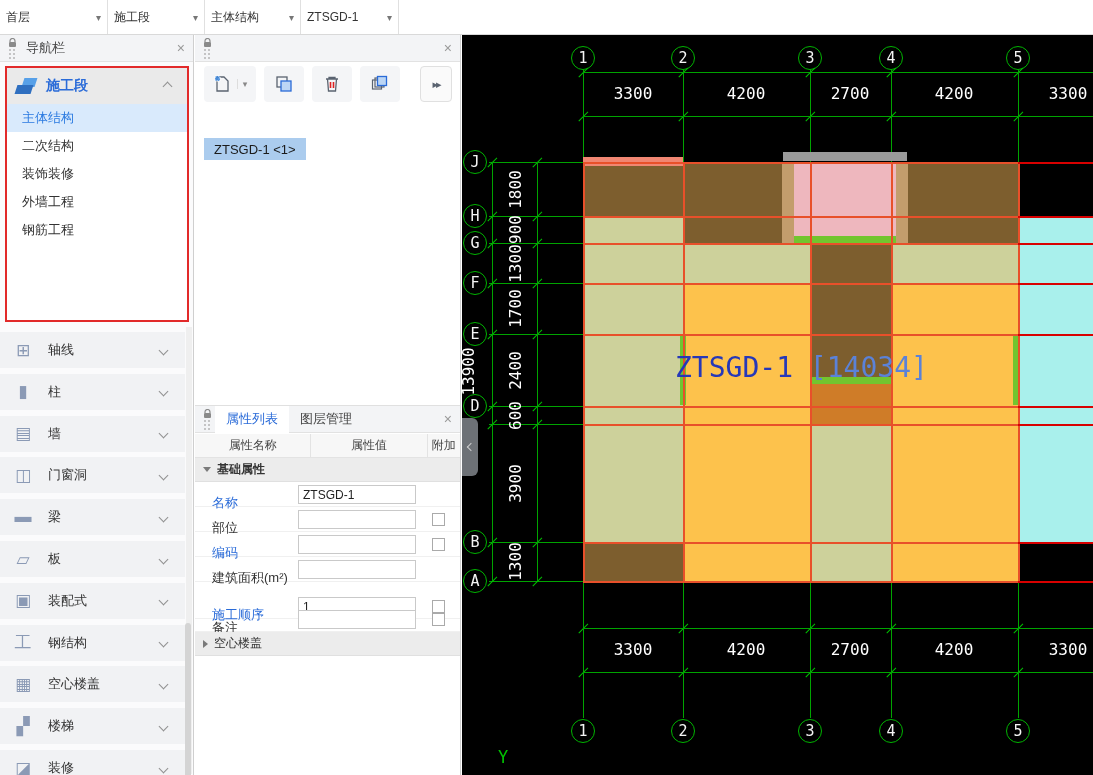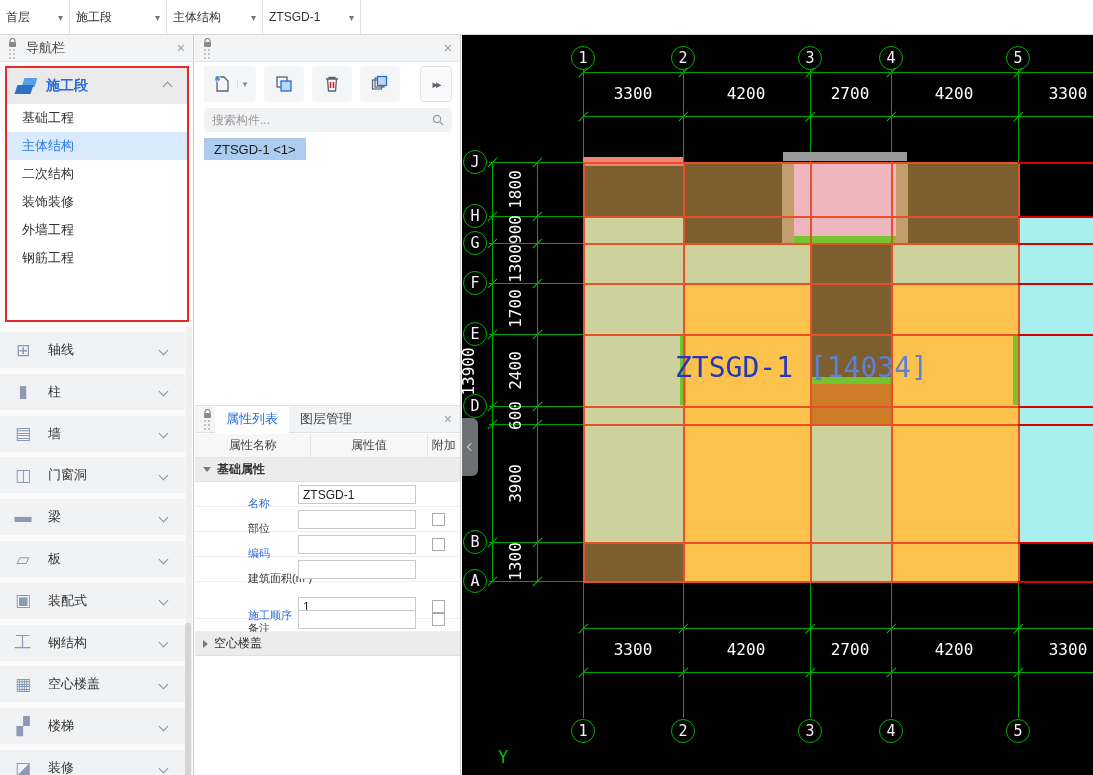--- a/index.html
+++ b/index.html
@@ -49,21 +49,21 @@
   .comp-item { position:absolute; left:9px; top:103px; height:22px; padding:0 10px; background:#abccee; display:flex; align-items:center; font-size:13px; color:#1b1b1b; cursor:pointer; }
   
   #props { position:absolute; left:0; top:370px; width:100%; height:370px; background:#fff; border-top:1px solid #e0e0e0; }
   .pt-headrow { position:absolute; left:0; top:28px; width:100%; height:24px; background:#f7f7f7; border-bottom:1px solid #e3e3e3; display:flex; font-size:12px; color:#444; }
   .pt-headrow div { display:flex; align-items:center; justify-content:center; border-right:1px solid #e3e3e3; }
   .pgroup { position:absolute; left:0; width:100%; height:24px; background:#ececec; border-bottom:1px solid #e0e0e0; display:flex; align-items:center; font-size:12px; color:#333; cursor:pointer; }
   .tri { width:0; height:0; margin:0 6px 0 8px; }
   .tri.open { border-left:4px solid transparent; border-right:4px solid transparent; border-top:5px solid #7a7a7a; }
   .tri.closed { border-top:4px solid transparent; border-bottom:4px solid transparent; border-left:5px solid #7a7a7a; }
   .prow { position:absolute; left:0; width:100%; height:25px; border-bottom:1px solid #f0f0f0; }
-  .prow .plabel { position:absolute; left:17px; top:0; height:42px; display:flex; align-items:center; font-size:11px;margin-left:36px; }
+  .prow .plabel { position:absolute; left:17px; top:0; height:42px; display:flex; align-items:center; font-size:13px; }
   .plabel.link { color:#2a6bd8; }
   .prow input { position:absolute; left:103px; top:3px; width:118px; height:19px; border:1px solid #c9c9c9; font-size:12px; padding:0 4px; font-family:inherit; color:#222; outline:none; }
   .pcheck { position:absolute; left:237px; top:6px; width:13px; height:13px; border:1px solid #aaa; background:#fff; cursor:pointer; }
   
   #canvas { left:462px; top:35px; width:631px; height:740px; background:#000; overflow:hidden; }
   .gline { position:absolute; background:#00a400; }
   .redline { position:absolute; background:#d80000; }
   .cline { position:absolute; background:#e8502a; }
   .block { position:absolute; }
   .circle { position:absolute; width:24px; height:24px; border:1px solid #00b400; border-radius:50%; background:#000;
@@ -73,21 +73,21 @@
   .tick { position:absolute; width:13px; height:1.4px; background:#00c000; transform:rotate(-45deg); }
   #cad-label { position:absolute; font:28px "DejaVu Sans Mono",monospace; white-space:nowrap; }
   #handle { position:absolute; left:0; top:383px; width:16px; height:58px; background:#6d7176; border-radius:0 6px 6px 0; display:flex; align-items:center; justify-content:center; cursor:pointer; }
   #handle .chev { border-color:#cfcfcf; width:6px; height:6px; transform:rotate(135deg); margin-left:2px; }
   svg { display:block; }
 </style>
 </head>
 <body>
 
 <div id="topbar" class="abs">
-    <div class="combo" style="width: 70px;">
+    <div class="combo" style="width: 108px;">
       <span>首层</span>
       <span class="caret">▾</span>
     </div>
     <div class="combo" style="width: 97px;">
       <span>施工段</span>
       <span class="caret">▾</span>
     </div>
     <div class="combo" style="width: 96px;">
       <span>主体结构</span>
       <span class="caret">▾</span>
@@ -119,21 +119,20 @@
   </div>
   <div id="nav-group">
       <div class="grp-head">
         <span class="cube">
           <i class="b2"></i>
           <i class="b1"></i>
         </span>
         <span class="grp-title">施工段</span>
         <span class="chev up" style="margin-left:auto;margin-right:16px"></span>
       </div>
-      <div class="grp-item">基础工程</div>
       <div class="grp-item sel">主体结构</div>
       <div class="grp-item">二次结构</div>
       <div class="grp-item">装饰装修</div>
       <div class="grp-item">外墙工程</div>
       <div class="grp-item">钢筋工程</div>
     </div>
   <div id="nav-cats">
       <div class="cat-row" style="top: 297px;">
         <span class="cat-icon">⊞</span>
         <span class="cat-label">轴线</span>
@@ -240,27 +239,20 @@
         <svg width="18" height="18" viewBox="0 0 18 18">
           <rect x="1.5" y="5" width="9" height="9" fill="none" stroke="#5a6370" stroke-width="1.2"></rect>
           <rect x="4" y="3" width="9" height="9" fill="none" stroke="#5a6370" stroke-width="1.2"></rect>
           <rect x="6.5" y="1.5" width="9" height="9" fill="#bcd6f5" stroke="#2a6bd8" stroke-width="1.3"></rect>
         </svg>
       </div>
       <div class="tbtn" style="left: 225px; width: 32px; border: 1px solid rgb(224, 224, 224); background: rgb(250, 250, 250);">
         <span style="color:#5a6370;font-size:11px;letter-spacing:-2px">▸▸</span>
       </div>
     </div>
-  <div class="searchbox">
-    <input placeholder="搜索构件..." style="">
-    <svg width="12" height="12" viewBox="0 0 12 12">
-        <circle cx="5" cy="5" r="3.6" fill="none" stroke="#9a9a9a" stroke-width="1.2"></circle>
-        <line x1="8" y1="8" x2="11" y2="11" stroke="#9a9a9a" stroke-width="1.2"></line>
-      </svg>
-  </div>
   <div id="comp-list">
       <div class="comp-item">ZTSGD-1 &lt;1&gt;</div>
     </div>
 
   <div id="props">
     <div class="panel-header">
       <div class="lockwrap">
         <svg width="9" height="10" viewBox="0 0 9 10">
             <path d="M2 4V3a2.5 2.5 0 0 1 5 0v1" fill="none" stroke="#8a8a8a" stroke-width="1.2"></path>
             <rect x="1" y="4" width="7" height="5" rx="1" fill="#8a8a8a"></rect>

